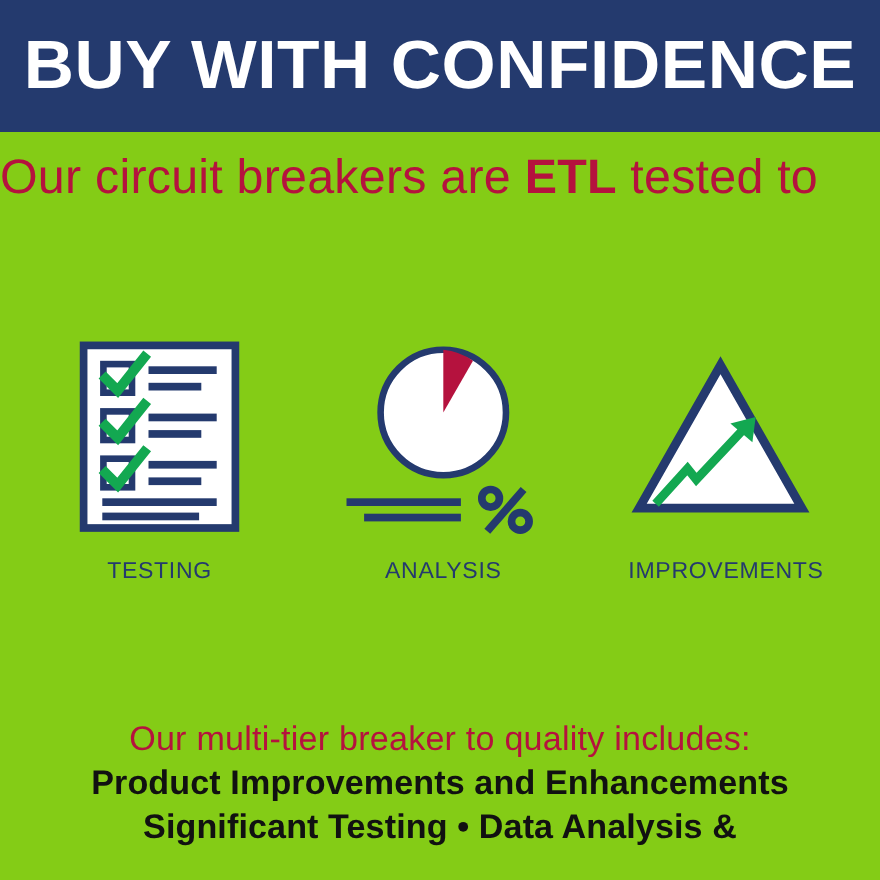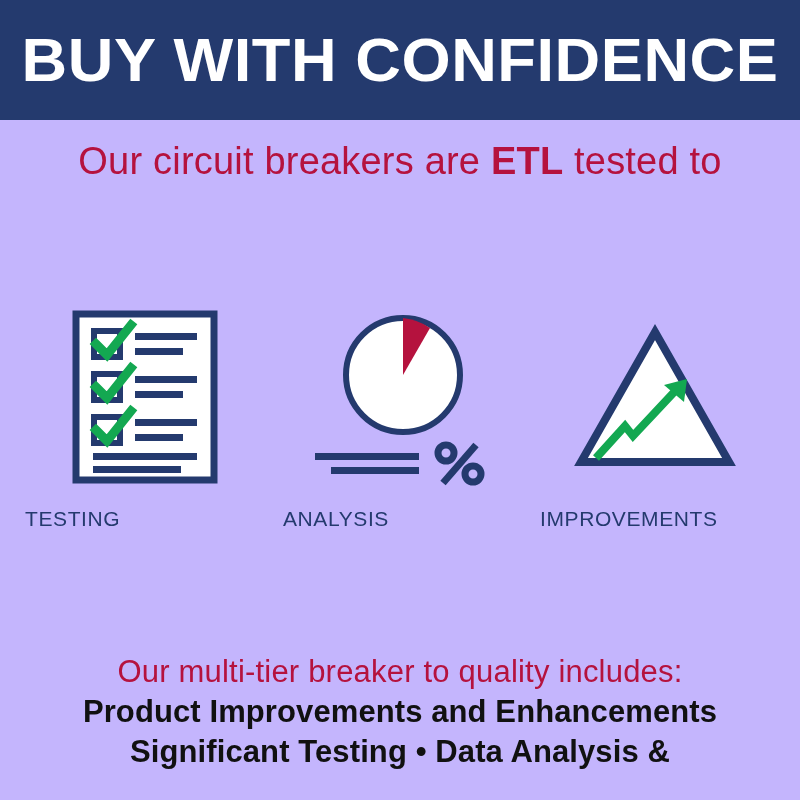--- a/index.html
+++ b/index.html
@@ -10,21 +10,21 @@
   body {
     width: 800px;
     height: 800px;
     font-family: "Liberation Sans", sans-serif;
     overflow: hidden;
   }
   .page {
     position: relative;
     width: 800px;
     height: 800px;
-    background: #c4b5fd;
+    background: #84cc16;
   }
 
   
   .header-band {
     position: absolute;
     left: 0;
     top: 0;
     width: 800px;
     height: 120px;
     background: #243A6E;
@@ -44,24 +44,24 @@
     transform: scaleX(1.02);
     transform-origin: center;
   }
 
   
   .subtitle {
     position: absolute;
     left: 0;
     top: 140px;
     width: 800px;
-    text-align: center;
+    text-align: left;
     color: #B5123E;
     font-family: "Liberation Sans Narrow", "Liberation Sans", sans-serif;
-    font-size: 38px;
+    font-size: 44px;
     line-height: 42px;
     font-weight: normal;
     letter-spacing: 0.2px;
   }
   .subtitle b {
     font-weight: bold;
   }
 
   
   .icon-row {
@@ -86,20 +86,21 @@
     left: 0;
     top: 0;
     width: 240px;
     height: 195px;
   }
   .icon-label {
     position: absolute;
     left: 0;
     top: 212px;
     width: 240px;
+    text-align: center;
     color: #243A6E;
     font-family: "Liberation Sans Narrow", "Liberation Sans", sans-serif;
     font-size: 21px;
     letter-spacing: 0.6px;
     white-space: nowrap;
   }
 
   
   .bottom-block {
     position: absolute;

